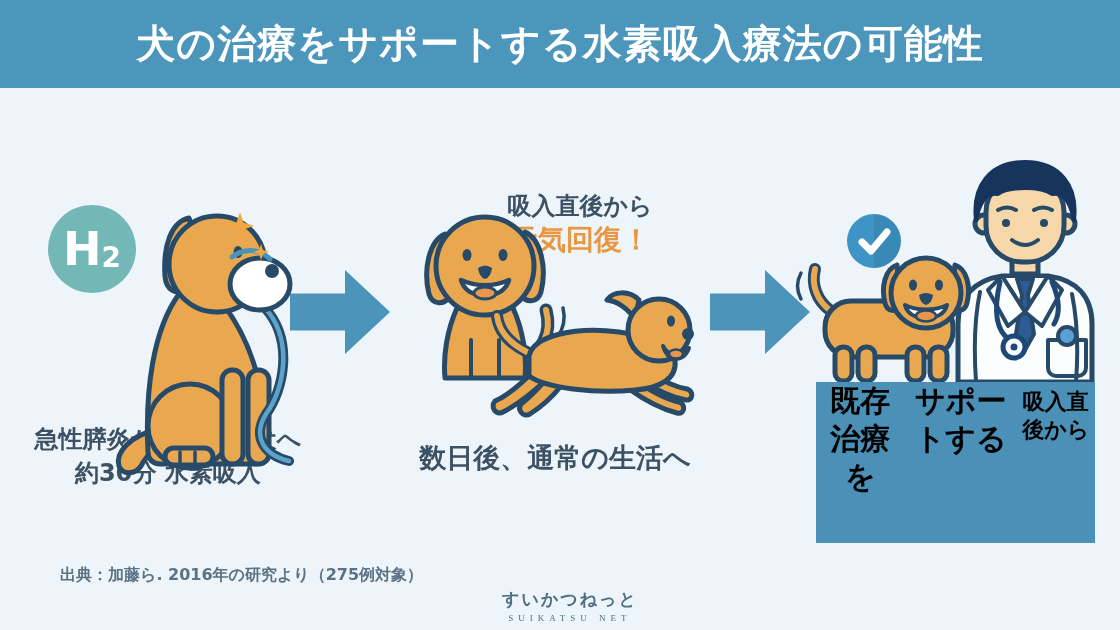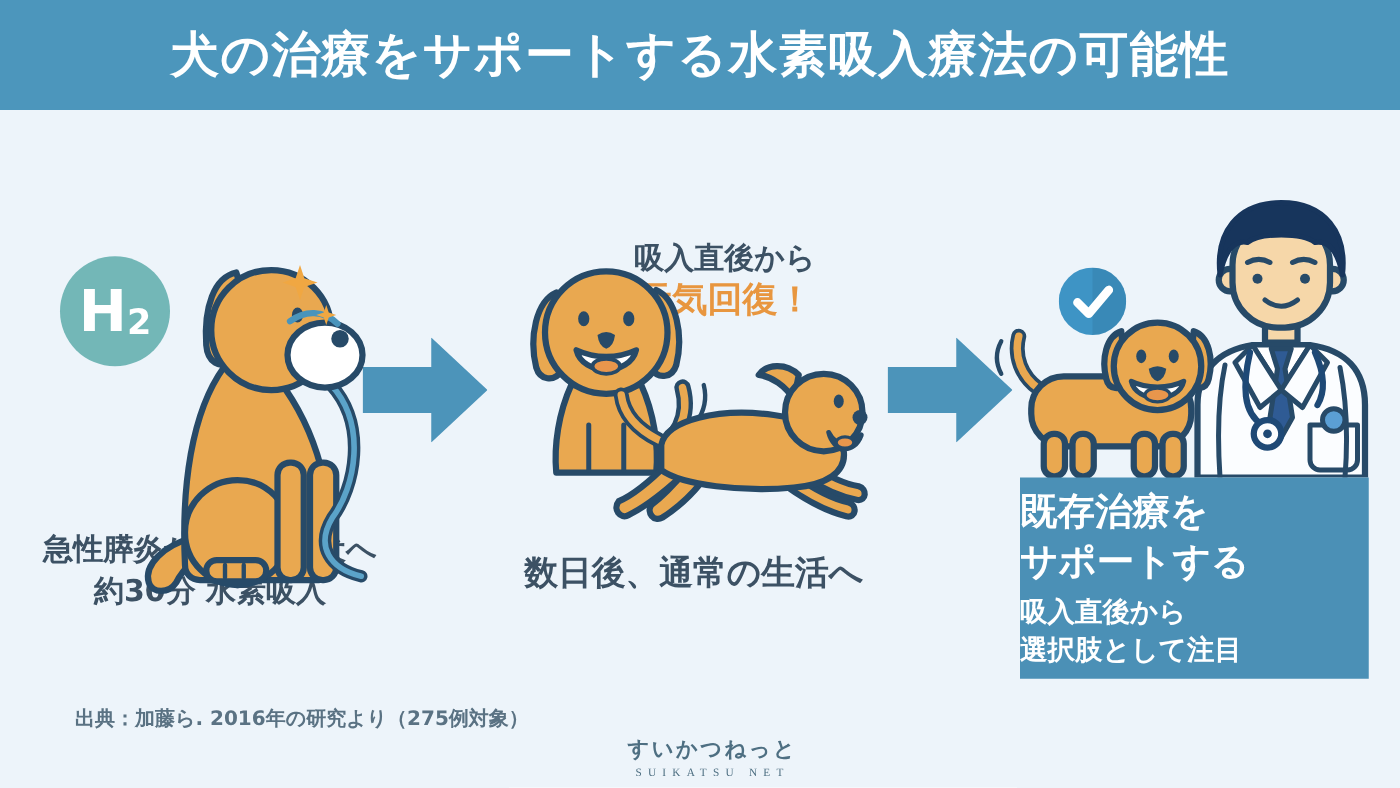--- a/index.html
+++ b/index.html
@@ -31,22 +31,22 @@
   .cap-mid-bottom{left:385px;top:440px;width:340px;font-size:27px;}
 
   .arrow{position:absolute;width:100px;height:84px;background:var(--arrow,#4C94BA);
     clip-path:polygon(0% 28%,55% 28%,55% 0%,100% 50%,55% 100%,55% 72%,0% 72%);}
   .arrow-1{left:290px;top:270px;}
   .arrow-2{left:710px;top:270px;}
 
   .check-badge{position:absolute;left:847px;top:214px;width:54px;height:54px;z-index:4;}
 
   .support-box{position:absolute;left:816px;top:382px;width:279px;height:161px;
-    background:var(--support-box-bg,#4B90B6);z-index:5;color:#ffffff;text-align:left;font-weight:800;
-    display:flex;flex-direction:column;justify-content:center;gap:2px;}
+    background:var(--support-box-bg,#4B90B6);z-index:5;color:#000000;text-align:center;font-weight:800;
+    display:flex;justify-content:center;gap:2px;}
   .support-box .title{font-size:30px;line-height:38px;}
   .support-box .sub{font-size:22px;line-height:28px;font-weight:700;margin-top:6px;}
 
   .source{position:absolute;left:60px;top:565px;font-size:16px;font-weight:600;color:var(--source-text,#5A7283);}
 
   .logo{position:absolute;left:430px;top:588px;width:280px;text-align:center;color:var(--logo-text,#4E6F82);font-family:Liberation Serif, serif;}
   .logo .jp{font-size:17px;font-weight:700;letter-spacing:2px;}
   .logo .en{font-size:9px;letter-spacing:5px;margin-top:2px;}.z2{z-index:2}.z3{z-index:3}
 </style>
 </head>
@@ -202,21 +202,20 @@
         <path d="M104,52 C108,70 142,70 146,52 C134,58 116,58 104,52 Z" fill="#FFFFFF" stroke-width="4"></path>
         <ellipse cx="125" cy="63" rx="10" ry="5.5" fill="#E8964C" stroke-width="2.5"></ellipse>
       </g>
     </svg>
   </div>
 
   <div class="support-box">
     <div class="title">既存治療を</div>
     <div class="title">サポートする</div>
     <div class="sub">吸入直後から</div>
-    <div class="sub" style="margin-top:0;">選択肢として注目</div>
   </div>
 
   <div class="source">出典：加藤ら. 2016年の研究より（275例対象）</div>
 
   <div class="logo">
     <div class="jp">すいかつねっと</div>
     <div class="en">SUIKATSU NET</div>
   </div>
 
 </div>

